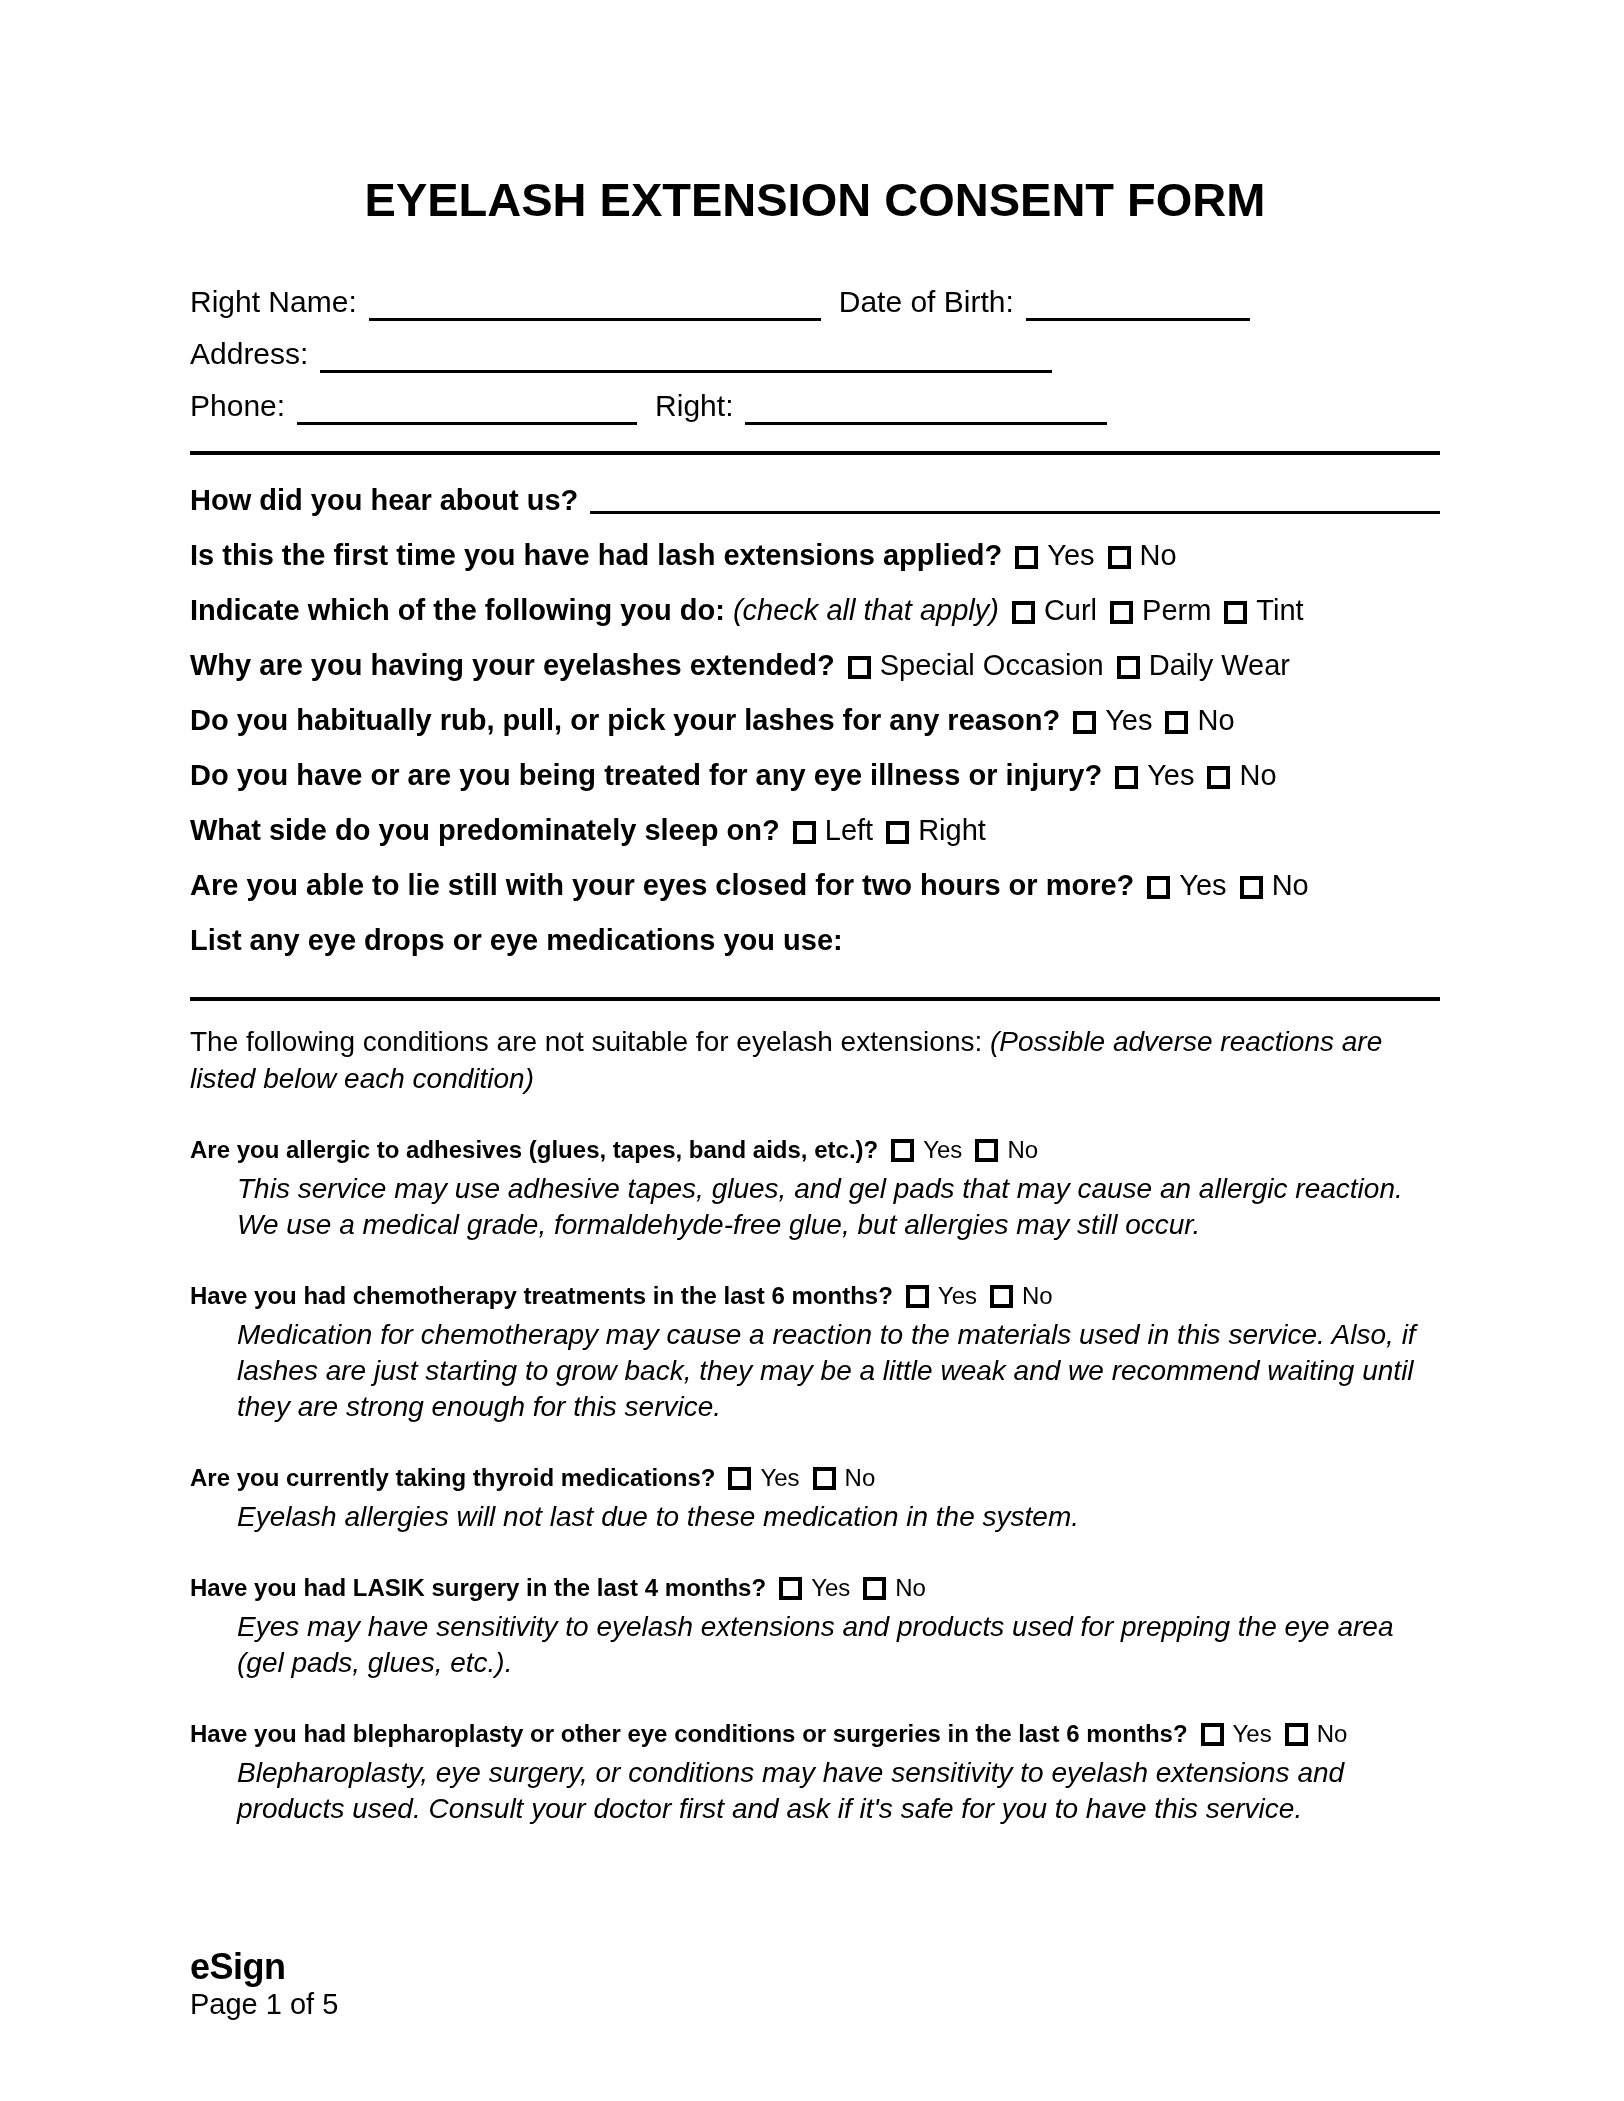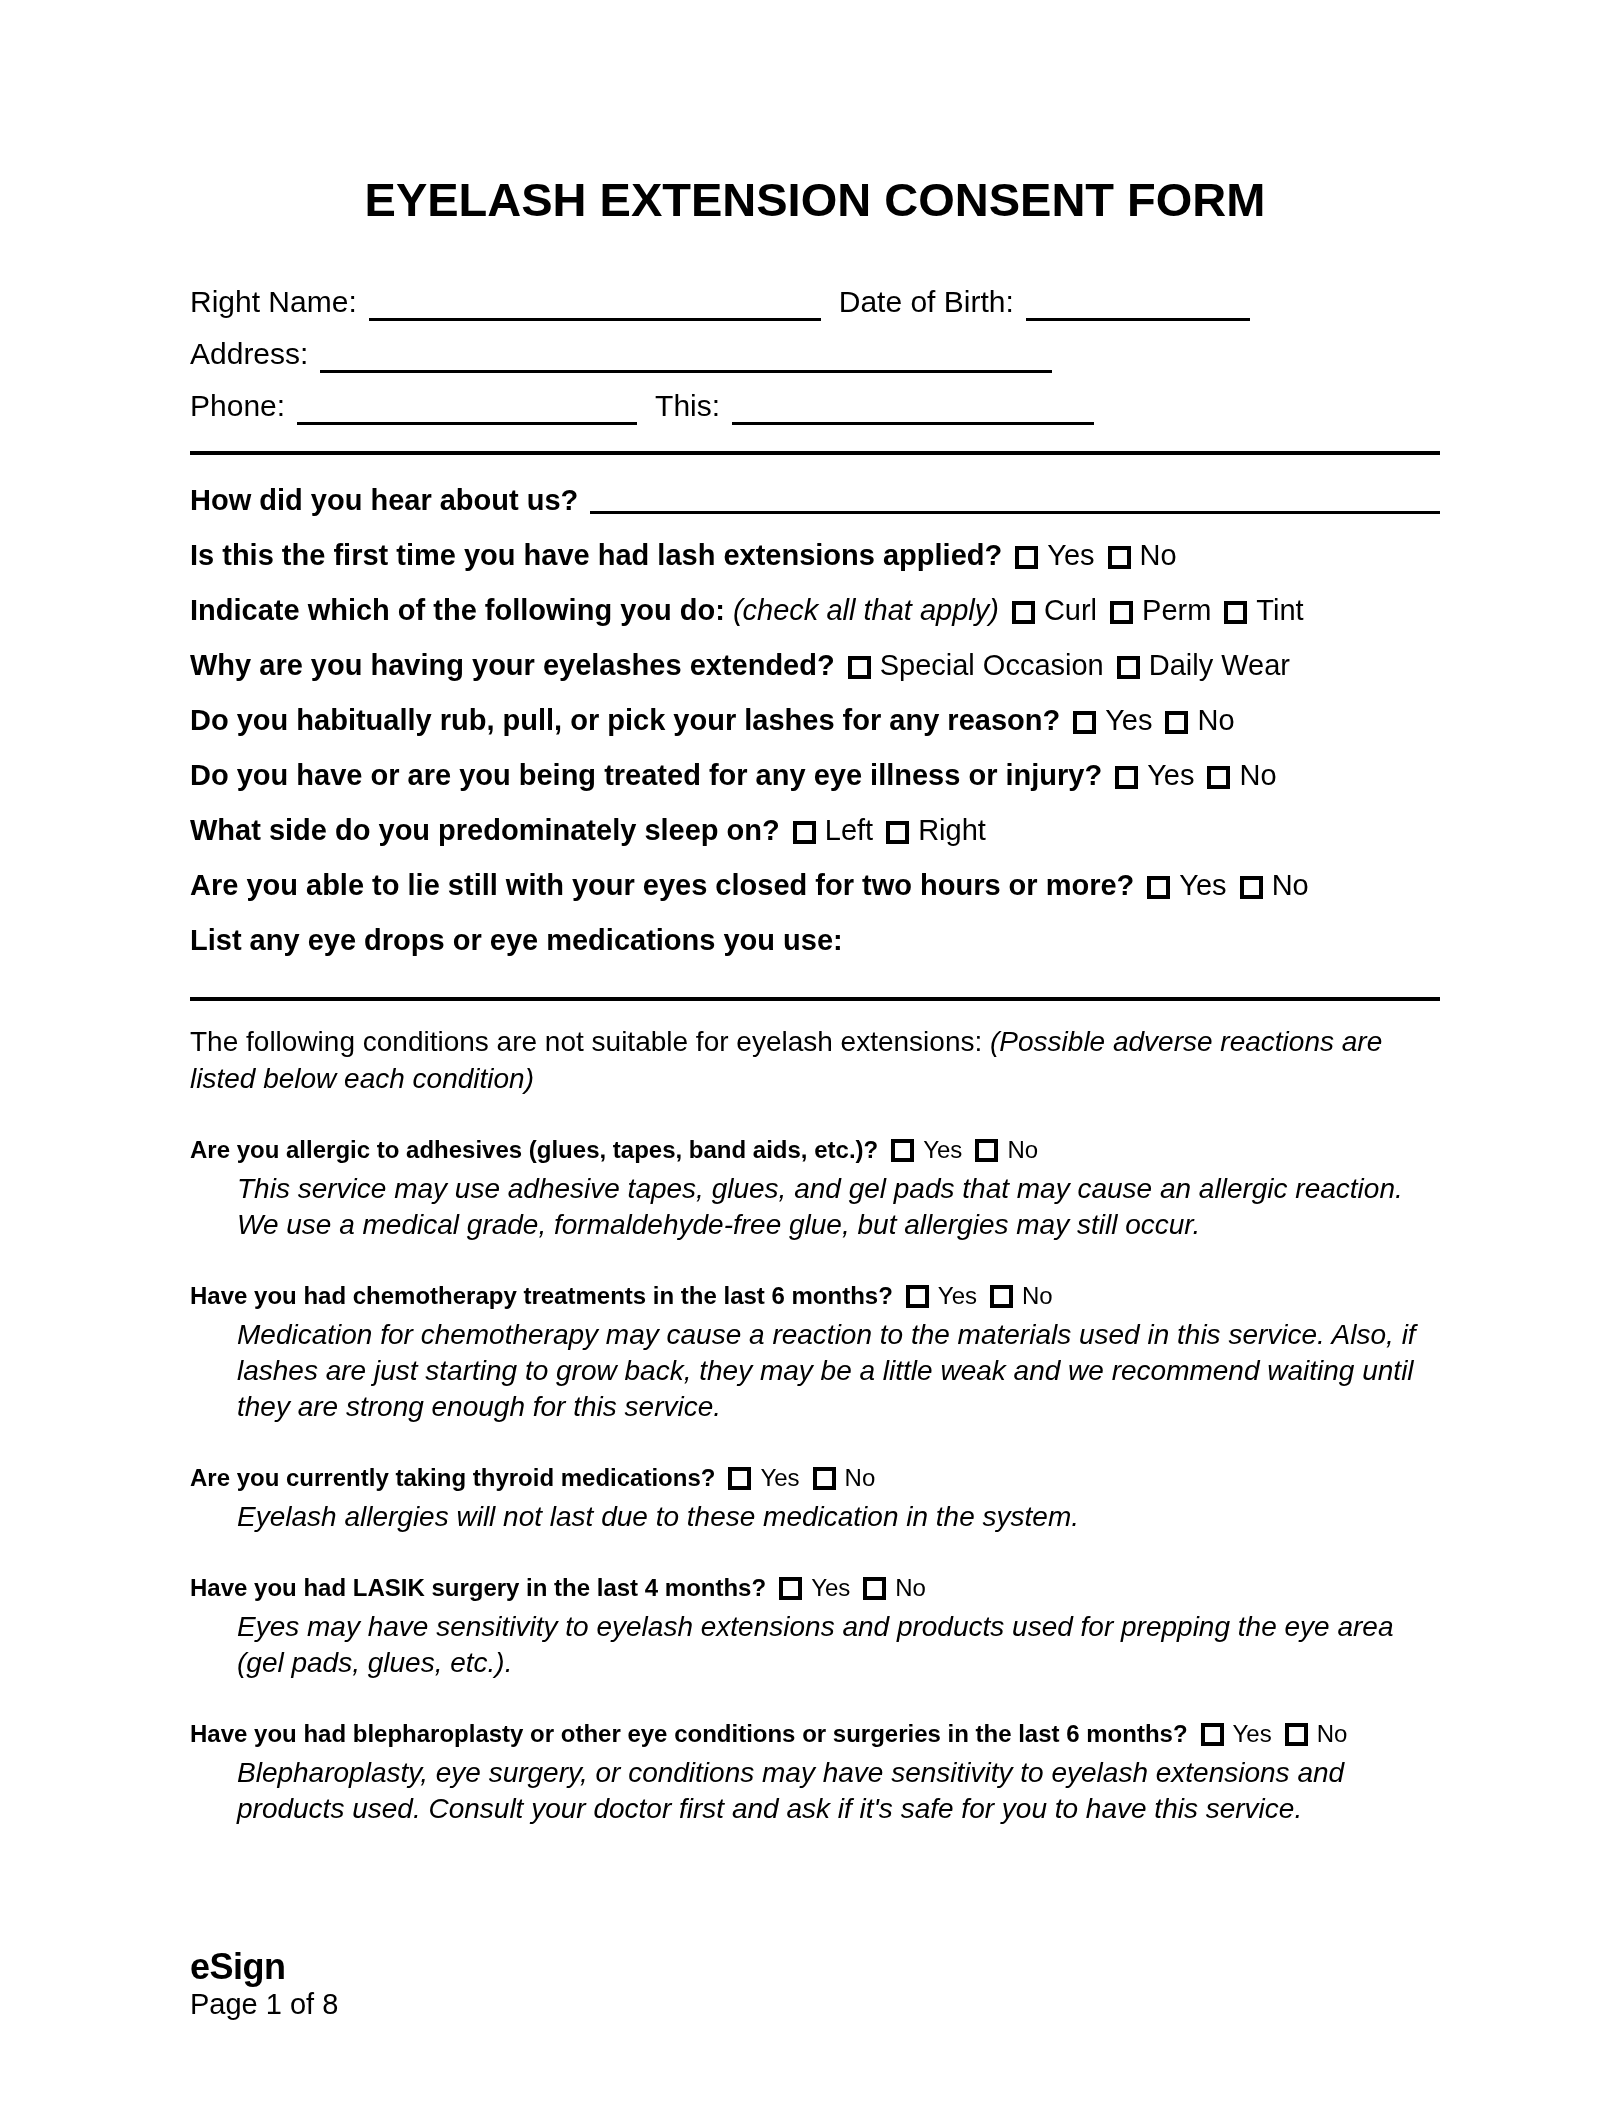--- a/index.html
+++ b/index.html
@@ -82,21 +82,21 @@
   <h1 class="title">EYELASH EXTENSION CONSENT FORM</h1>
 
   <div class="info">
     <div class="info-row">
       <span>Right Name:</span><span class="uline w-client"></span><span class="ml">Date of Birth:</span><span class="uline w-dob"></span>
     </div>
     <div class="info-row">
       <span>Address:</span><span class="uline w-address"></span>
     </div>
     <div class="info-row">
-      <span>Phone:</span><span class="uline w-phone"></span><span class="ml">This:</span><span class="uline w-email"></span>
+      <span>Phone:</span><span class="uline w-phone"></span><span class="ml">Right:</span><span class="uline w-email"></span>
     </div>
   </div>
 
   <div class="sep"></div>
 
   <div class="questions">
 
     <div class="q-row q-flex">
       <span class="q-text">How did you hear about us?</span>
       <span class="fill-line"></span>
@@ -174,16 +174,16 @@
 
   <div class="cond">
     <div class="cond-q">
       <span class="q-text">Have you had blepharoplasty or other eye conditions or surgeries in the last 6 months?</span><span class="opts"><span class="checkbox"></span><span class="opt">Yes</span><span class="checkbox"></span><span class="opt">No</span></span>
     </div>
     <div class="cond-note">Blepharoplasty, eye surgery, or conditions may have sensitivity to eyelash extensions and products used. Consult your doctor first and ask if it's safe for you to have this service.</div>
   </div>
 
   <div class="footer">
     <span class="brand">eSign</span>
-    <span class="pagenum">Page 1 of 8</span>
+    <span class="pagenum">Page 1 of 5</span>
   </div>
 
 </div>
 
 </body></html>

